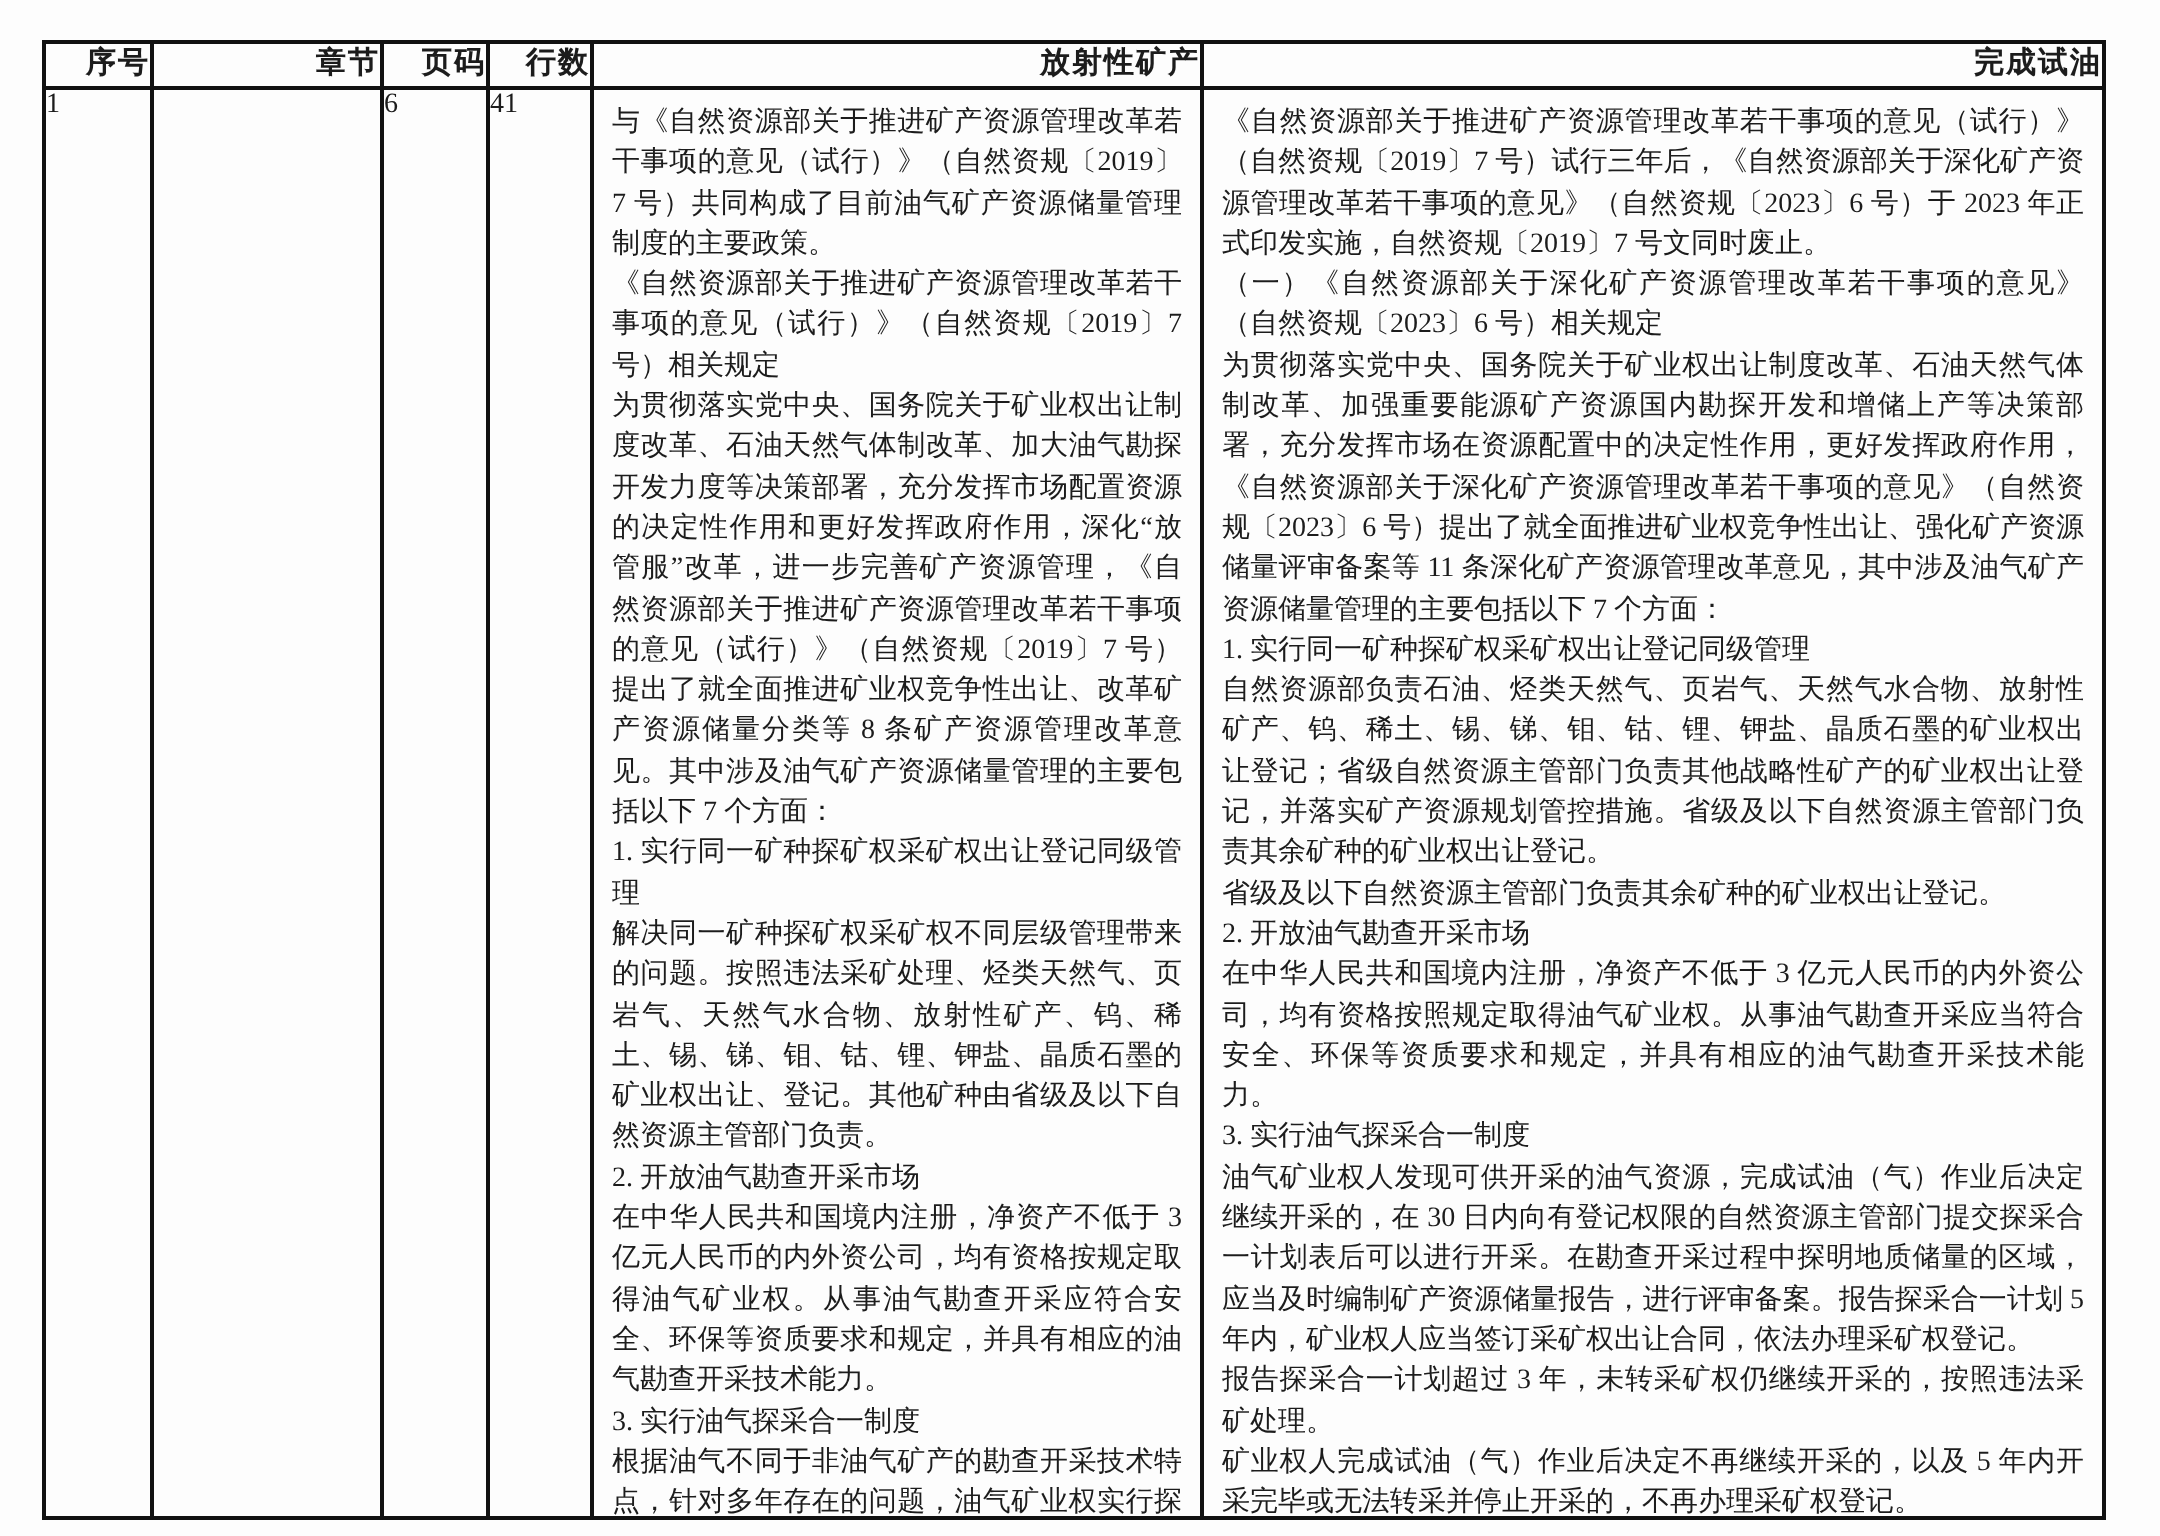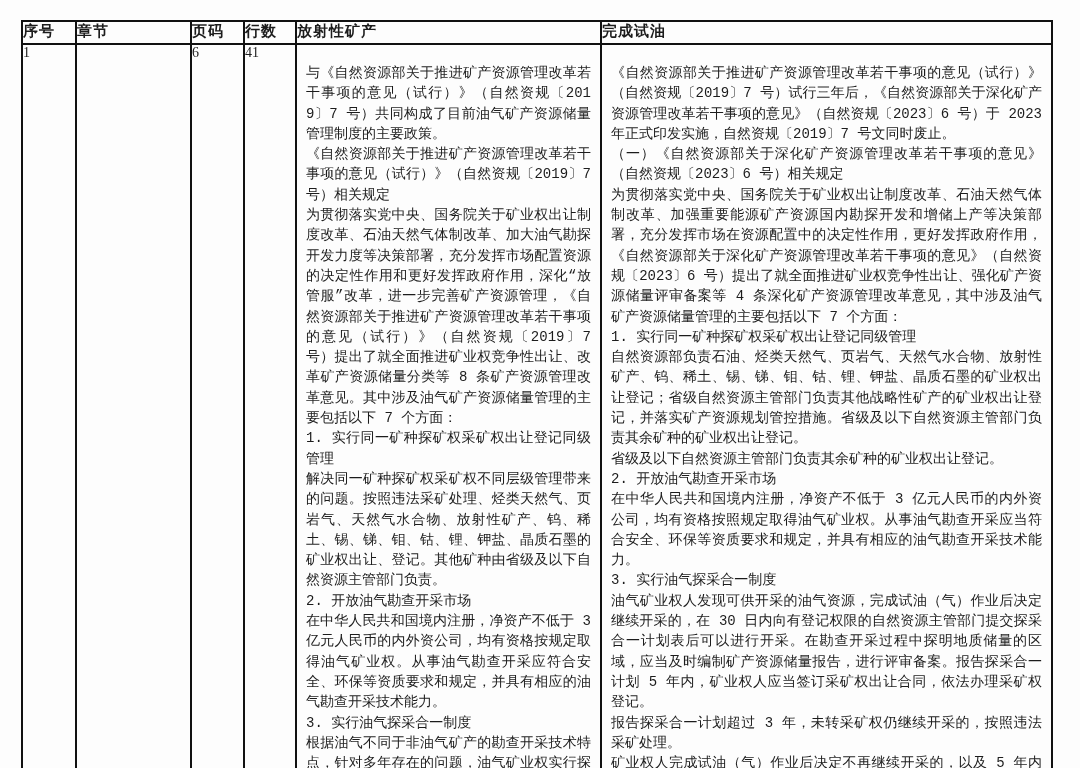--- a/index.html
+++ b/index.html
@@ -31,39 +31,38 @@
   table.rev-table td {
     border: 2px solid #111;
     padding: 0;
     vertical-align: top;
     overflow: hidden;
   }
   th.hdr {
     height: 21px;
     font-size: 15px;
     font-weight: bold;
-    text-align: left;
+    text-align: right;
     vertical-align: middle;
     padding: 2px 2px;
     letter-spacing: 1px;
   }
   td.small-cell {
     font-size: 14px;
     padding: 5px 6px 0 8px;
     text-align: left;
   }
   td.content-cell { padding: 0; }
   .cell-inner {
     height: 706px;
     overflow: hidden;
-    padding: 18px 9px 0 9px;
+    padding: 7px 9px 0 9px;
     font-size: 14px;
     line-height: 20.3px;
     text-align: justify;
-    font-family: Liberation Mono, monospace;
   }
   .cell-inner .para {
     margin: 0;
     word-break: break-all;
   }
 </style>
 </head>
 <body>
 
 <div class="page">
@@ -102,21 +101,21 @@
               <p class="para">2. 开放油气勘查开采市场</p>
               <p class="para">在中华人民共和国境内注册，净资产不低于 3 亿元人民币的内外资公司，均有资格按规定取得油气矿业权。从事油气勘查开采应符合安全、环保等资质要求和规定，并具有相应的油气勘查开采技术能力。</p>
               <p class="para">3. 实行油气探采合一制度</p>
               <p class="para">根据油气不同于非油气矿产的勘查开采技术特点，针对多年存在的问题，油气矿业权实行探采合一制度。油气探矿权人发现可供开采的油气资源的，在报告有登记权限的自然资源主管部门后即可进行开采。进行开采的油气矿产资源探矿权人应当在 5</p>
             </div>
         </td>
         <td class="content-cell">
           <div class="cell-inner">
               <p class="para">《自然资源部关于推进矿产资源管理改革若干事项的意见（试行）》（自然资规〔2019〕7 号）试行三年后，《自然资源部关于深化矿产资源管理改革若干事项的意见》（自然资规〔2023〕6 号）于 2023 年正式印发实施，自然资规〔2019〕7 号文同时废止。</p>
               <p class="para">（一）《自然资源部关于深化矿产资源管理改革若干事项的意见》（自然资规〔2023〕6 号）相关规定</p>
-              <p class="para">为贯彻落实党中央、国务院关于矿业权出让制度改革、石油天然气体制改革、加强重要能源矿产资源国内勘探开发和增储上产等决策部署，充分发挥市场在资源配置中的决定性作用，更好发挥政府作用，《自然资源部关于深化矿产资源管理改革若干事项的意见》（自然资规〔2023〕6 号）提出了就全面推进矿业权竞争性出让、强化矿产资源储量评审备案等 4 条深化矿产资源管理改革意见，其中涉及油气矿产资源储量管理的主要包括以下 7 个方面：</p>
+              <p class="para">为贯彻落实党中央、国务院关于矿业权出让制度改革、石油天然气体制改革、加强重要能源矿产资源国内勘探开发和增储上产等决策部署，充分发挥市场在资源配置中的决定性作用，更好发挥政府作用，《自然资源部关于深化矿产资源管理改革若干事项的意见》（自然资规〔2023〕6 号）提出了就全面推进矿业权竞争性出让、强化矿产资源储量评审备案等 11 条深化矿产资源管理改革意见，其中涉及油气矿产资源储量管理的主要包括以下 7 个方面：</p>
               <p class="para">1.  实行同一矿种探矿权采矿权出让登记同级管理</p>
               <p class="para">自然资源部负责石油、烃类天然气、页岩气、天然气水合物、放射性矿产、钨、稀土、锡、锑、钼、钴、锂、钾盐、晶质石墨的矿业权出让登记；省级自然资源主管部门负责其他战略性矿产的矿业权出让登记，并落实矿产资源规划管控措施。省级及以下自然资源主管部门负责其余矿种的矿业权出让登记。</p>
               <p class="para">省级及以下自然资源主管部门负责其余矿种的矿业权出让登记。</p>
               <p class="para">2. 开放油气勘查开采市场</p>
               <p class="para">在中华人民共和国境内注册，净资产不低于 3 亿元人民币的内外资公司，均有资格按照规定取得油气矿业权。从事油气勘查开采应当符合安全、环保等资质要求和规定，并具有相应的油气勘查开采技术能力。</p>
               <p class="para">3. 实行油气探采合一制度</p>
               <p class="para">油气矿业权人发现可供开采的油气资源，完成试油（气）作业后决定继续开采的，在 30 日内向有登记权限的自然资源主管部门提交探采合一计划表后可以进行开采。在勘查开采过程中探明地质储量的区域，应当及时编制矿产资源储量报告，进行评审备案。报告探采合一计划 5 年内，矿业权人应当签订采矿权出让合同，依法办理采矿权登记。</p>
               <p class="para">报告探采合一计划超过 3 年，未转采矿权仍继续开采的，按照违法采矿处理。</p>
               <p class="para">矿业权人完成试油（气）作业后决定不再继续开采的，以及 5 年内开采完毕或无法转采并停止开采的，不再办理采矿权登记。</p>
             </div>

